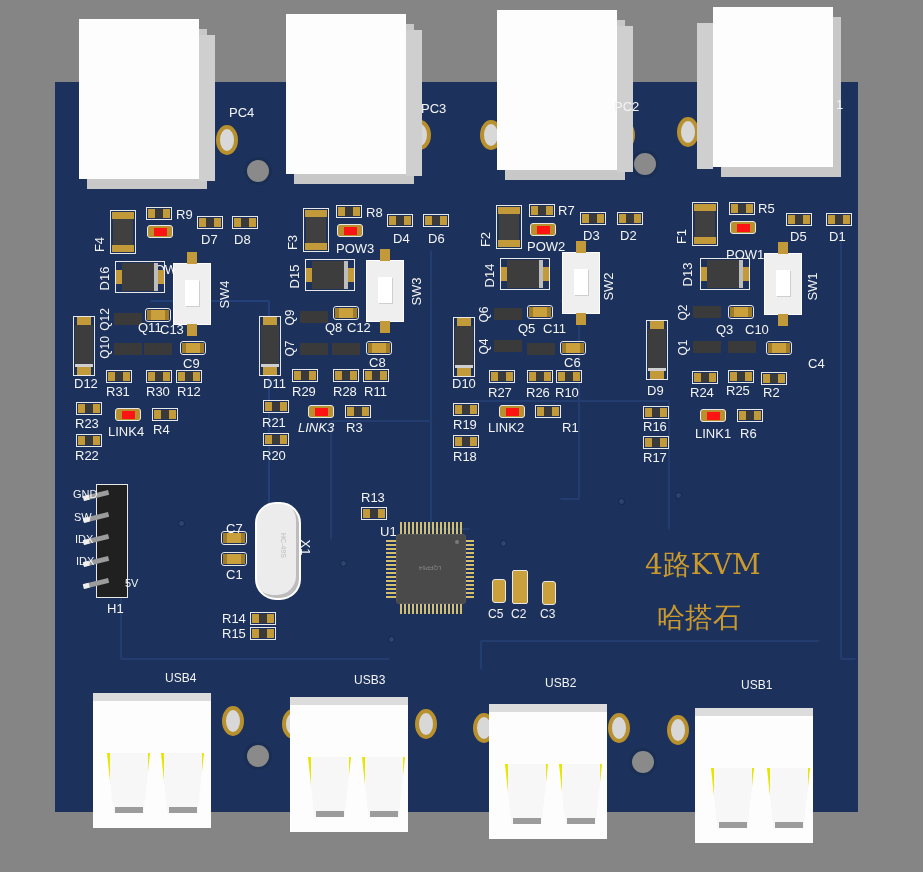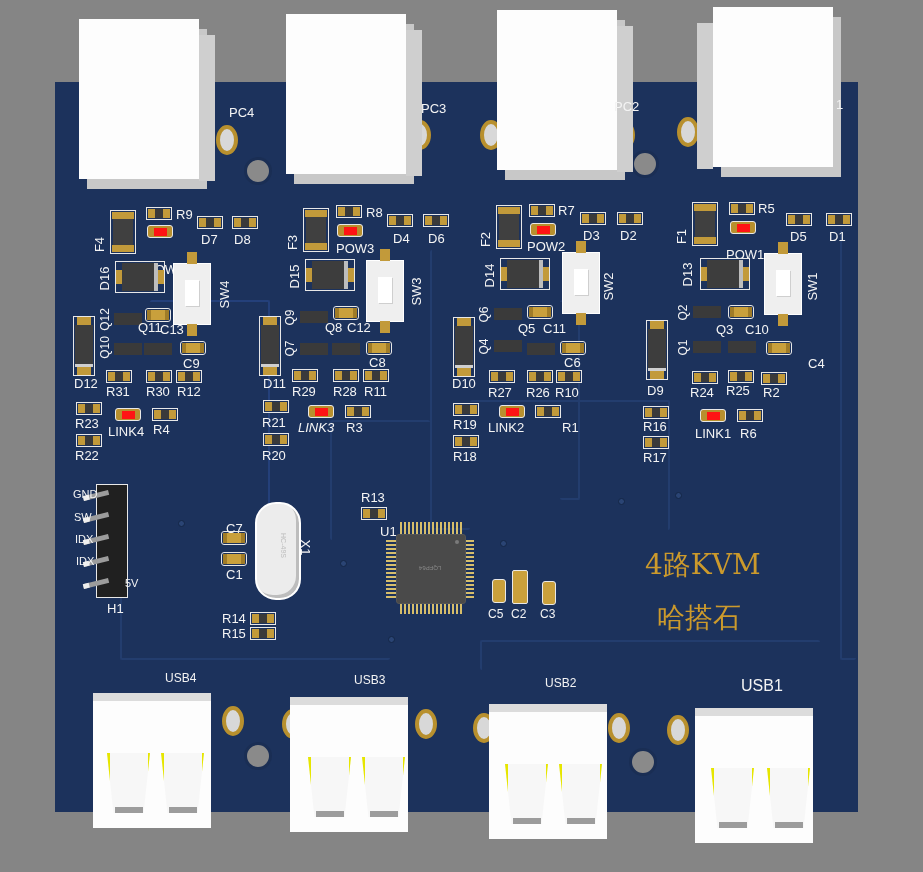--- a/index.html
+++ b/index.html
@@ -621,13 +621,13 @@
 
 <div class="pad-ring" style="left:667px;top:715px;"></div>
 <div class="usb" style="left:695px;top:708px;">
   <div class="slot" style="left:16px;">
       <div class="bot"></div>
     </div>
   <div class="slot" style="left:72px;">
       <div class="bot"></div>
     </div>
 </div>
-<div class="silk" style="left:741px;top:679px;font-size:16px;">USB1</div>
+<div class="silk" style="left:741px;top:679px;font-size:12px;">USB1</div>
 
 </body></html>

